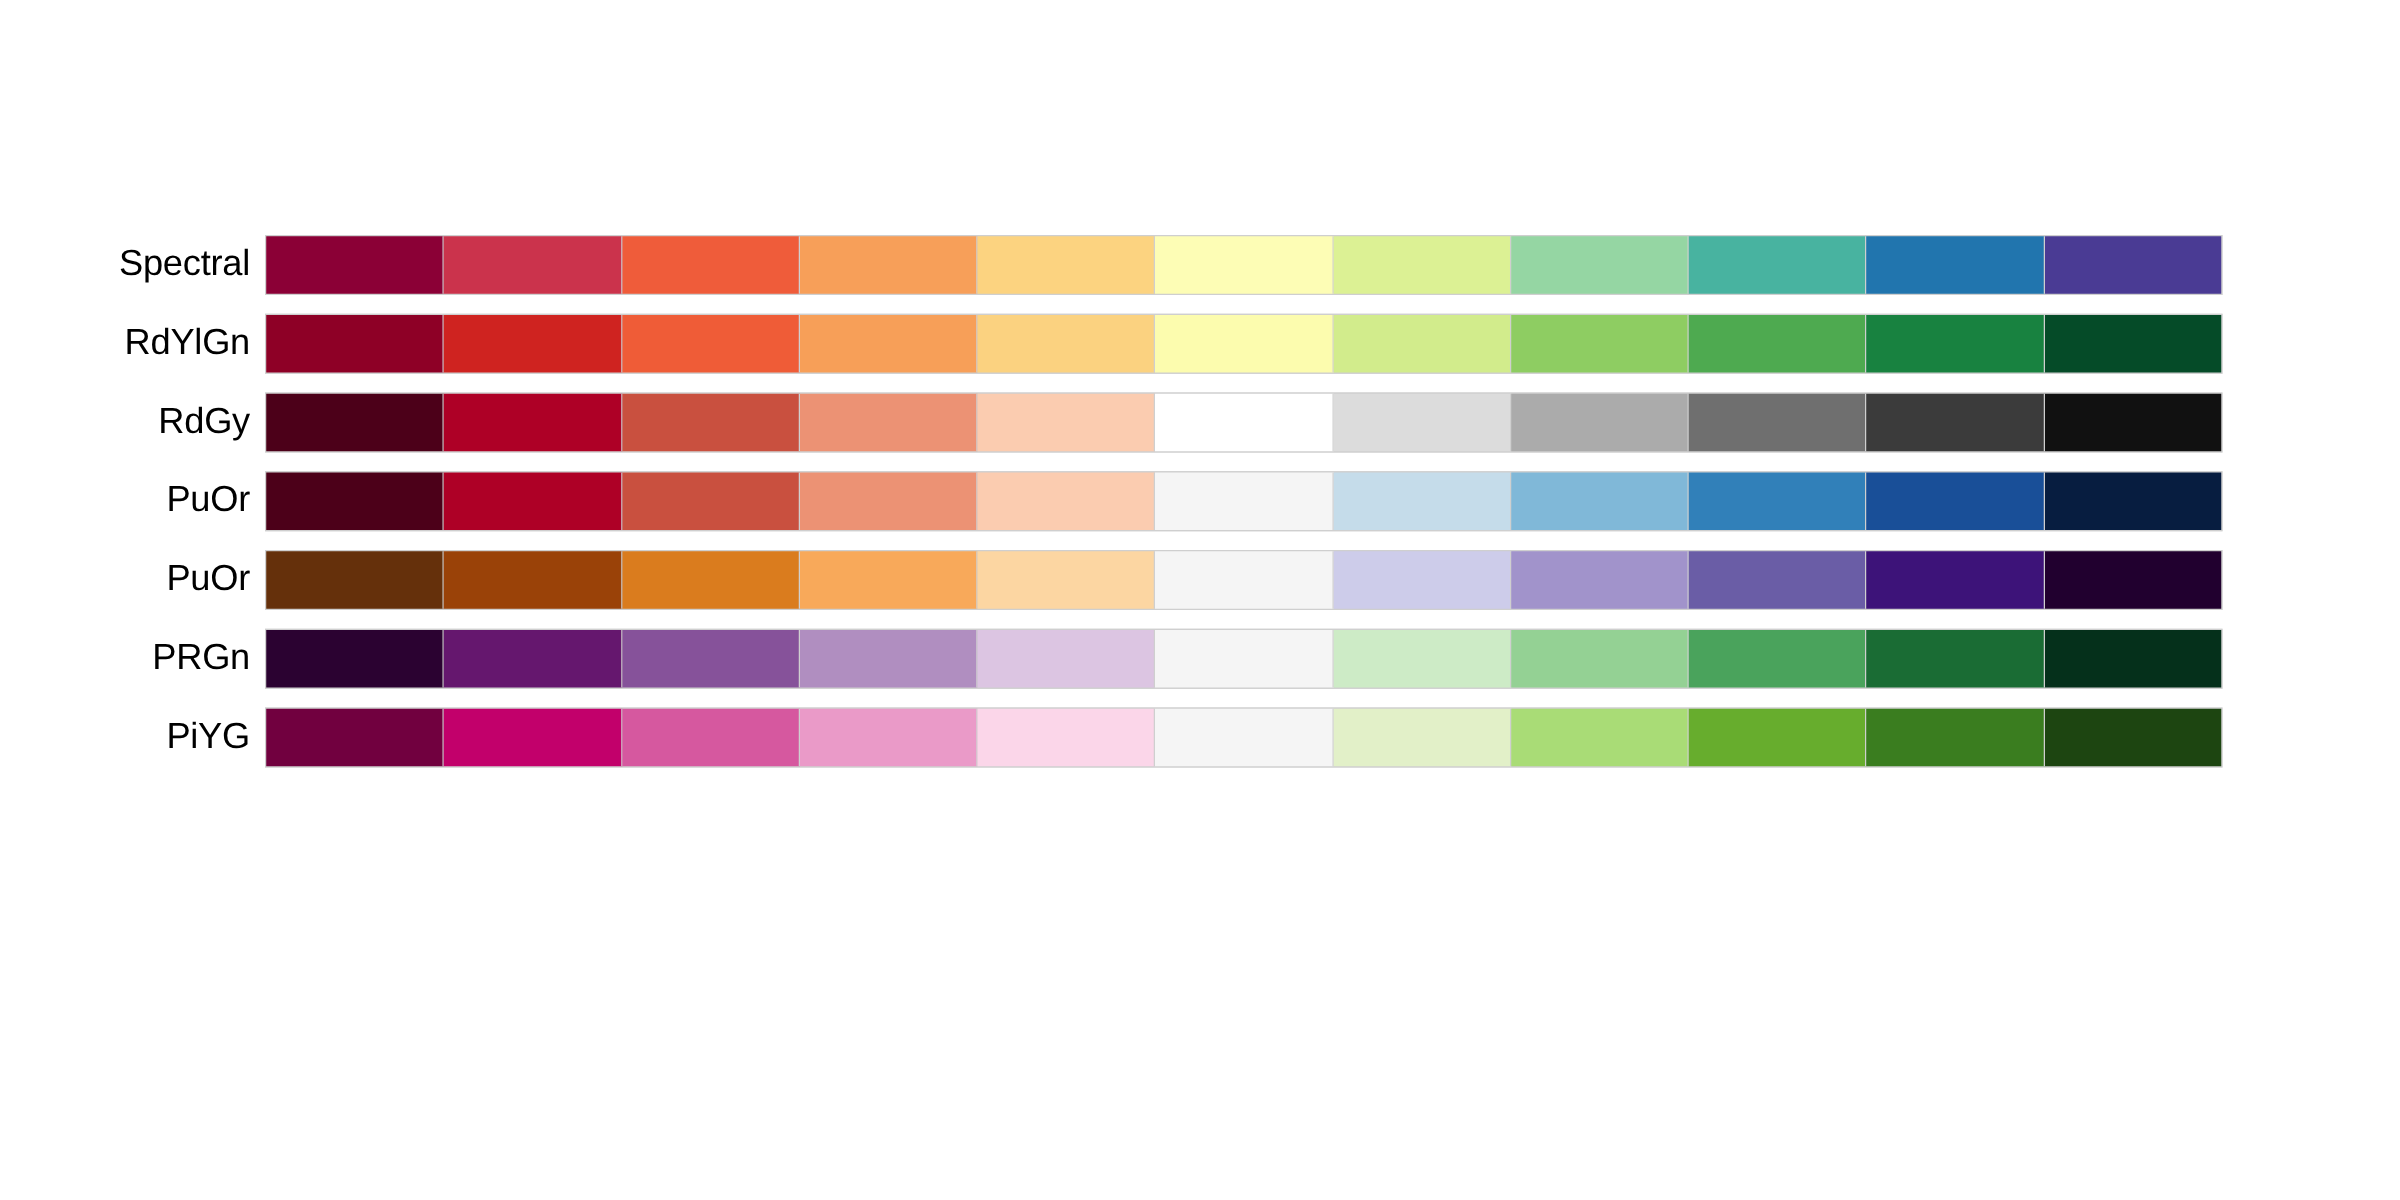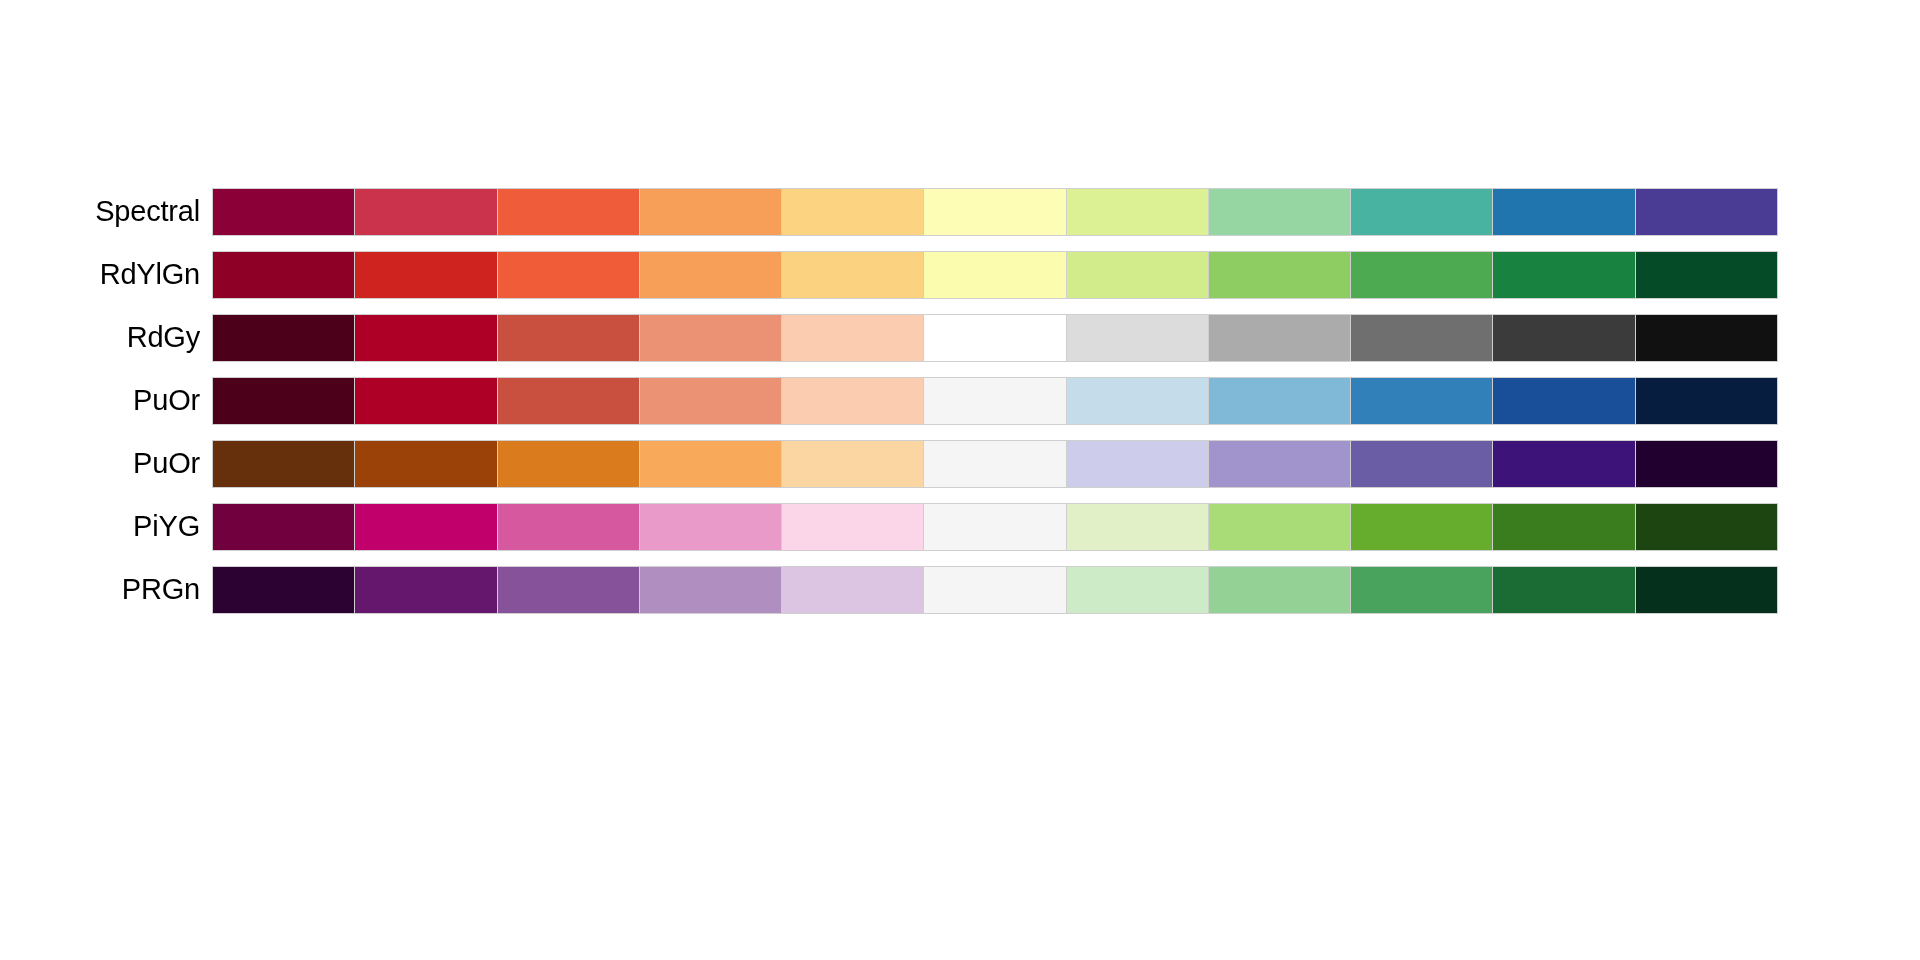--- a/index.html
+++ b/index.html
@@ -142,45 +142,45 @@
           <div class="swatch" style="background-color: rgb(252, 214, 162); border-right-color: rgb(207, 207, 207);"></div>
           <div class="swatch" style="background-color: rgb(245, 245, 245); border-right-color: rgb(207, 207, 207);"></div>
           <div class="swatch" style="background-color: rgb(205, 204, 234); border-right-color: rgb(207, 207, 207);"></div>
           <div class="swatch" style="background-color: rgb(161, 147, 203); border-right-color: rgb(207, 207, 207);"></div>
           <div class="swatch" style="background-color: rgb(106, 93, 166); border-right-color: rgb(207, 207, 207);"></div>
           <div class="swatch" style="background-color: rgb(61, 19, 121); border-right-color: rgb(207, 207, 207);"></div>
           <div class="swatch" style="background-color: rgb(33, 0, 47); border-right-color: rgb(207, 207, 207);"></div>
         </div>
       </div>
       <div class="cmap-row">
+        <div class="cmap-label">PRGn</div>
+        <div class="cmap-strip" style="border-color: rgb(207, 207, 207); background: rgb(207, 207, 207);">
+          <div class="swatch" style="background-color: rgb(43, 2, 49); border-right-color: rgb(207, 207, 207);"></div>
+          <div class="swatch" style="background-color: rgb(101, 23, 110); border-right-color: rgb(207, 207, 207);"></div>
+          <div class="swatch" style="background-color: rgb(134, 82, 154); border-right-color: rgb(207, 207, 207);"></div>
+          <div class="swatch" style="background-color: rgb(176, 142, 192); border-right-color: rgb(207, 207, 207);"></div>
+          <div class="swatch" style="background-color: rgb(220, 197, 226); border-right-color: rgb(207, 207, 207);"></div>
+          <div class="swatch" style="background-color: rgb(245, 245, 245); border-right-color: rgb(207, 207, 207);"></div>
+          <div class="swatch" style="background-color: rgb(205, 235, 198); border-right-color: rgb(207, 207, 207);"></div>
+          <div class="swatch" style="background-color: rgb(148, 209, 148); border-right-color: rgb(207, 207, 207);"></div>
+          <div class="swatch" style="background-color: rgb(74, 163, 92); border-right-color: rgb(207, 207, 207);"></div>
+          <div class="swatch" style="background-color: rgb(26, 108, 52); border-right-color: rgb(207, 207, 207);"></div>
+          <div class="swatch" style="background-color: rgb(5, 48, 27); border-right-color: rgb(207, 207, 207);"></div>
+        </div>
+      </div>
+      <div class="cmap-row">
         <div class="cmap-label">PiYG</div>
         <div class="cmap-strip" style="border-color: rgb(207, 207, 207); background: rgb(207, 207, 207);">
           <div class="swatch" style="background-color: rgb(113, 0, 63); border-right-color: rgb(207, 207, 207);"></div>
           <div class="swatch" style="background-color: rgb(194, 0, 107); border-right-color: rgb(207, 207, 207);"></div>
           <div class="swatch" style="background-color: rgb(214, 88, 159); border-right-color: rgb(207, 207, 207);"></div>
           <div class="swatch" style="background-color: rgb(234, 154, 200); border-right-color: rgb(207, 207, 207);"></div>
           <div class="swatch" style="background-color: rgb(251, 214, 233); border-right-color: rgb(207, 207, 207);"></div>
           <div class="swatch" style="background-color: rgb(245, 245, 245); border-right-color: rgb(207, 207, 207);"></div>
           <div class="swatch" style="background-color: rgb(226, 240, 200); border-right-color: rgb(207, 207, 207);"></div>
           <div class="swatch" style="background-color: rgb(169, 220, 118); border-right-color: rgb(207, 207, 207);"></div>
           <div class="swatch" style="background-color: rgb(103, 173, 45); border-right-color: rgb(207, 207, 207);"></div>
           <div class="swatch" style="background-color: rgb(58, 125, 31); border-right-color: rgb(207, 207, 207);"></div>
           <div class="swatch" style="background-color: rgb(29, 69, 17); border-right-color: rgb(207, 207, 207);"></div>
         </div>
       </div>
-      <div class="cmap-row">
-        <div class="cmap-label">PRGn</div>
-        <div class="cmap-strip" style="border-color: rgb(207, 207, 207); background: rgb(207, 207, 207);">
-          <div class="swatch" style="background-color: rgb(43, 2, 49); border-right-color: rgb(207, 207, 207);"></div>
-          <div class="swatch" style="background-color: rgb(101, 23, 110); border-right-color: rgb(207, 207, 207);"></div>
-          <div class="swatch" style="background-color: rgb(134, 82, 154); border-right-color: rgb(207, 207, 207);"></div>
-          <div class="swatch" style="background-color: rgb(176, 142, 192); border-right-color: rgb(207, 207, 207);"></div>
-          <div class="swatch" style="background-color: rgb(220, 197, 226); border-right-color: rgb(207, 207, 207);"></div>
-          <div class="swatch" style="background-color: rgb(245, 245, 245); border-right-color: rgb(207, 207, 207);"></div>
-          <div class="swatch" style="background-color: rgb(205, 235, 198); border-right-color: rgb(207, 207, 207);"></div>
-          <div class="swatch" style="background-color: rgb(148, 209, 148); border-right-color: rgb(207, 207, 207);"></div>
-          <div class="swatch" style="background-color: rgb(74, 163, 92); border-right-color: rgb(207, 207, 207);"></div>
-          <div class="swatch" style="background-color: rgb(26, 108, 52); border-right-color: rgb(207, 207, 207);"></div>
-          <div class="swatch" style="background-color: rgb(5, 48, 27); border-right-color: rgb(207, 207, 207);"></div>
-        </div>
-      </div>
     </div>
 </div>
 
 </body></html>

